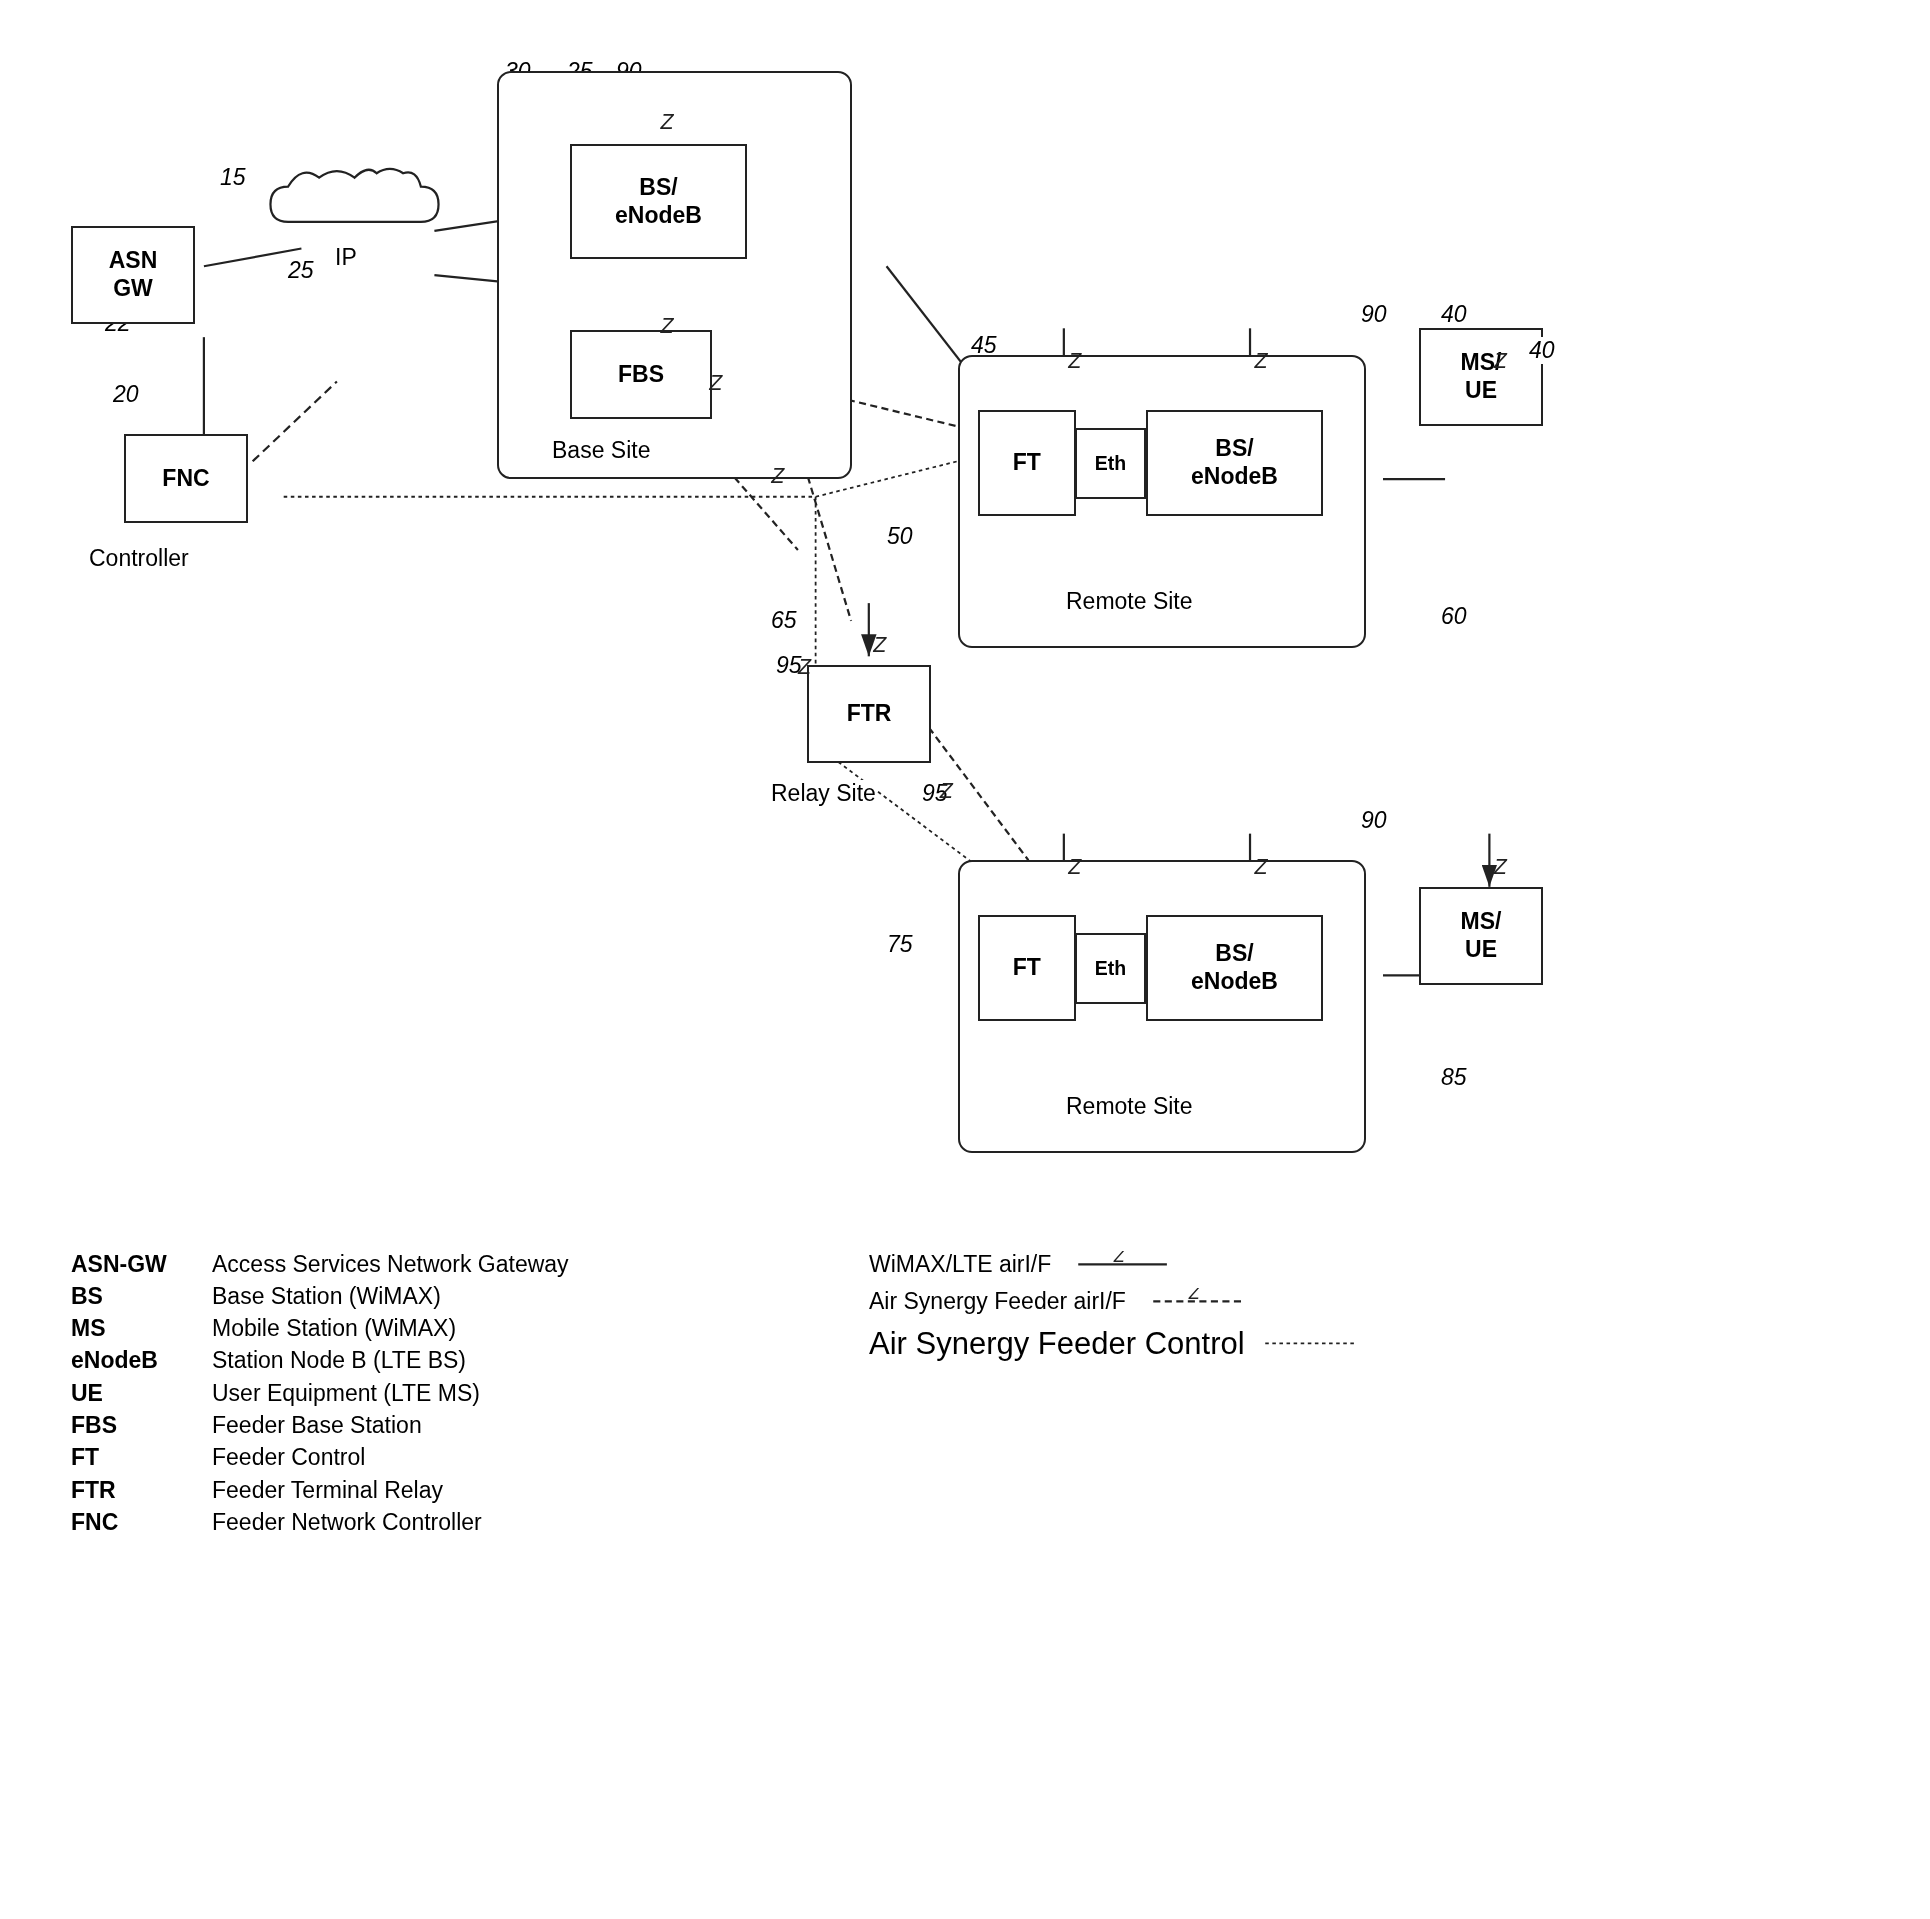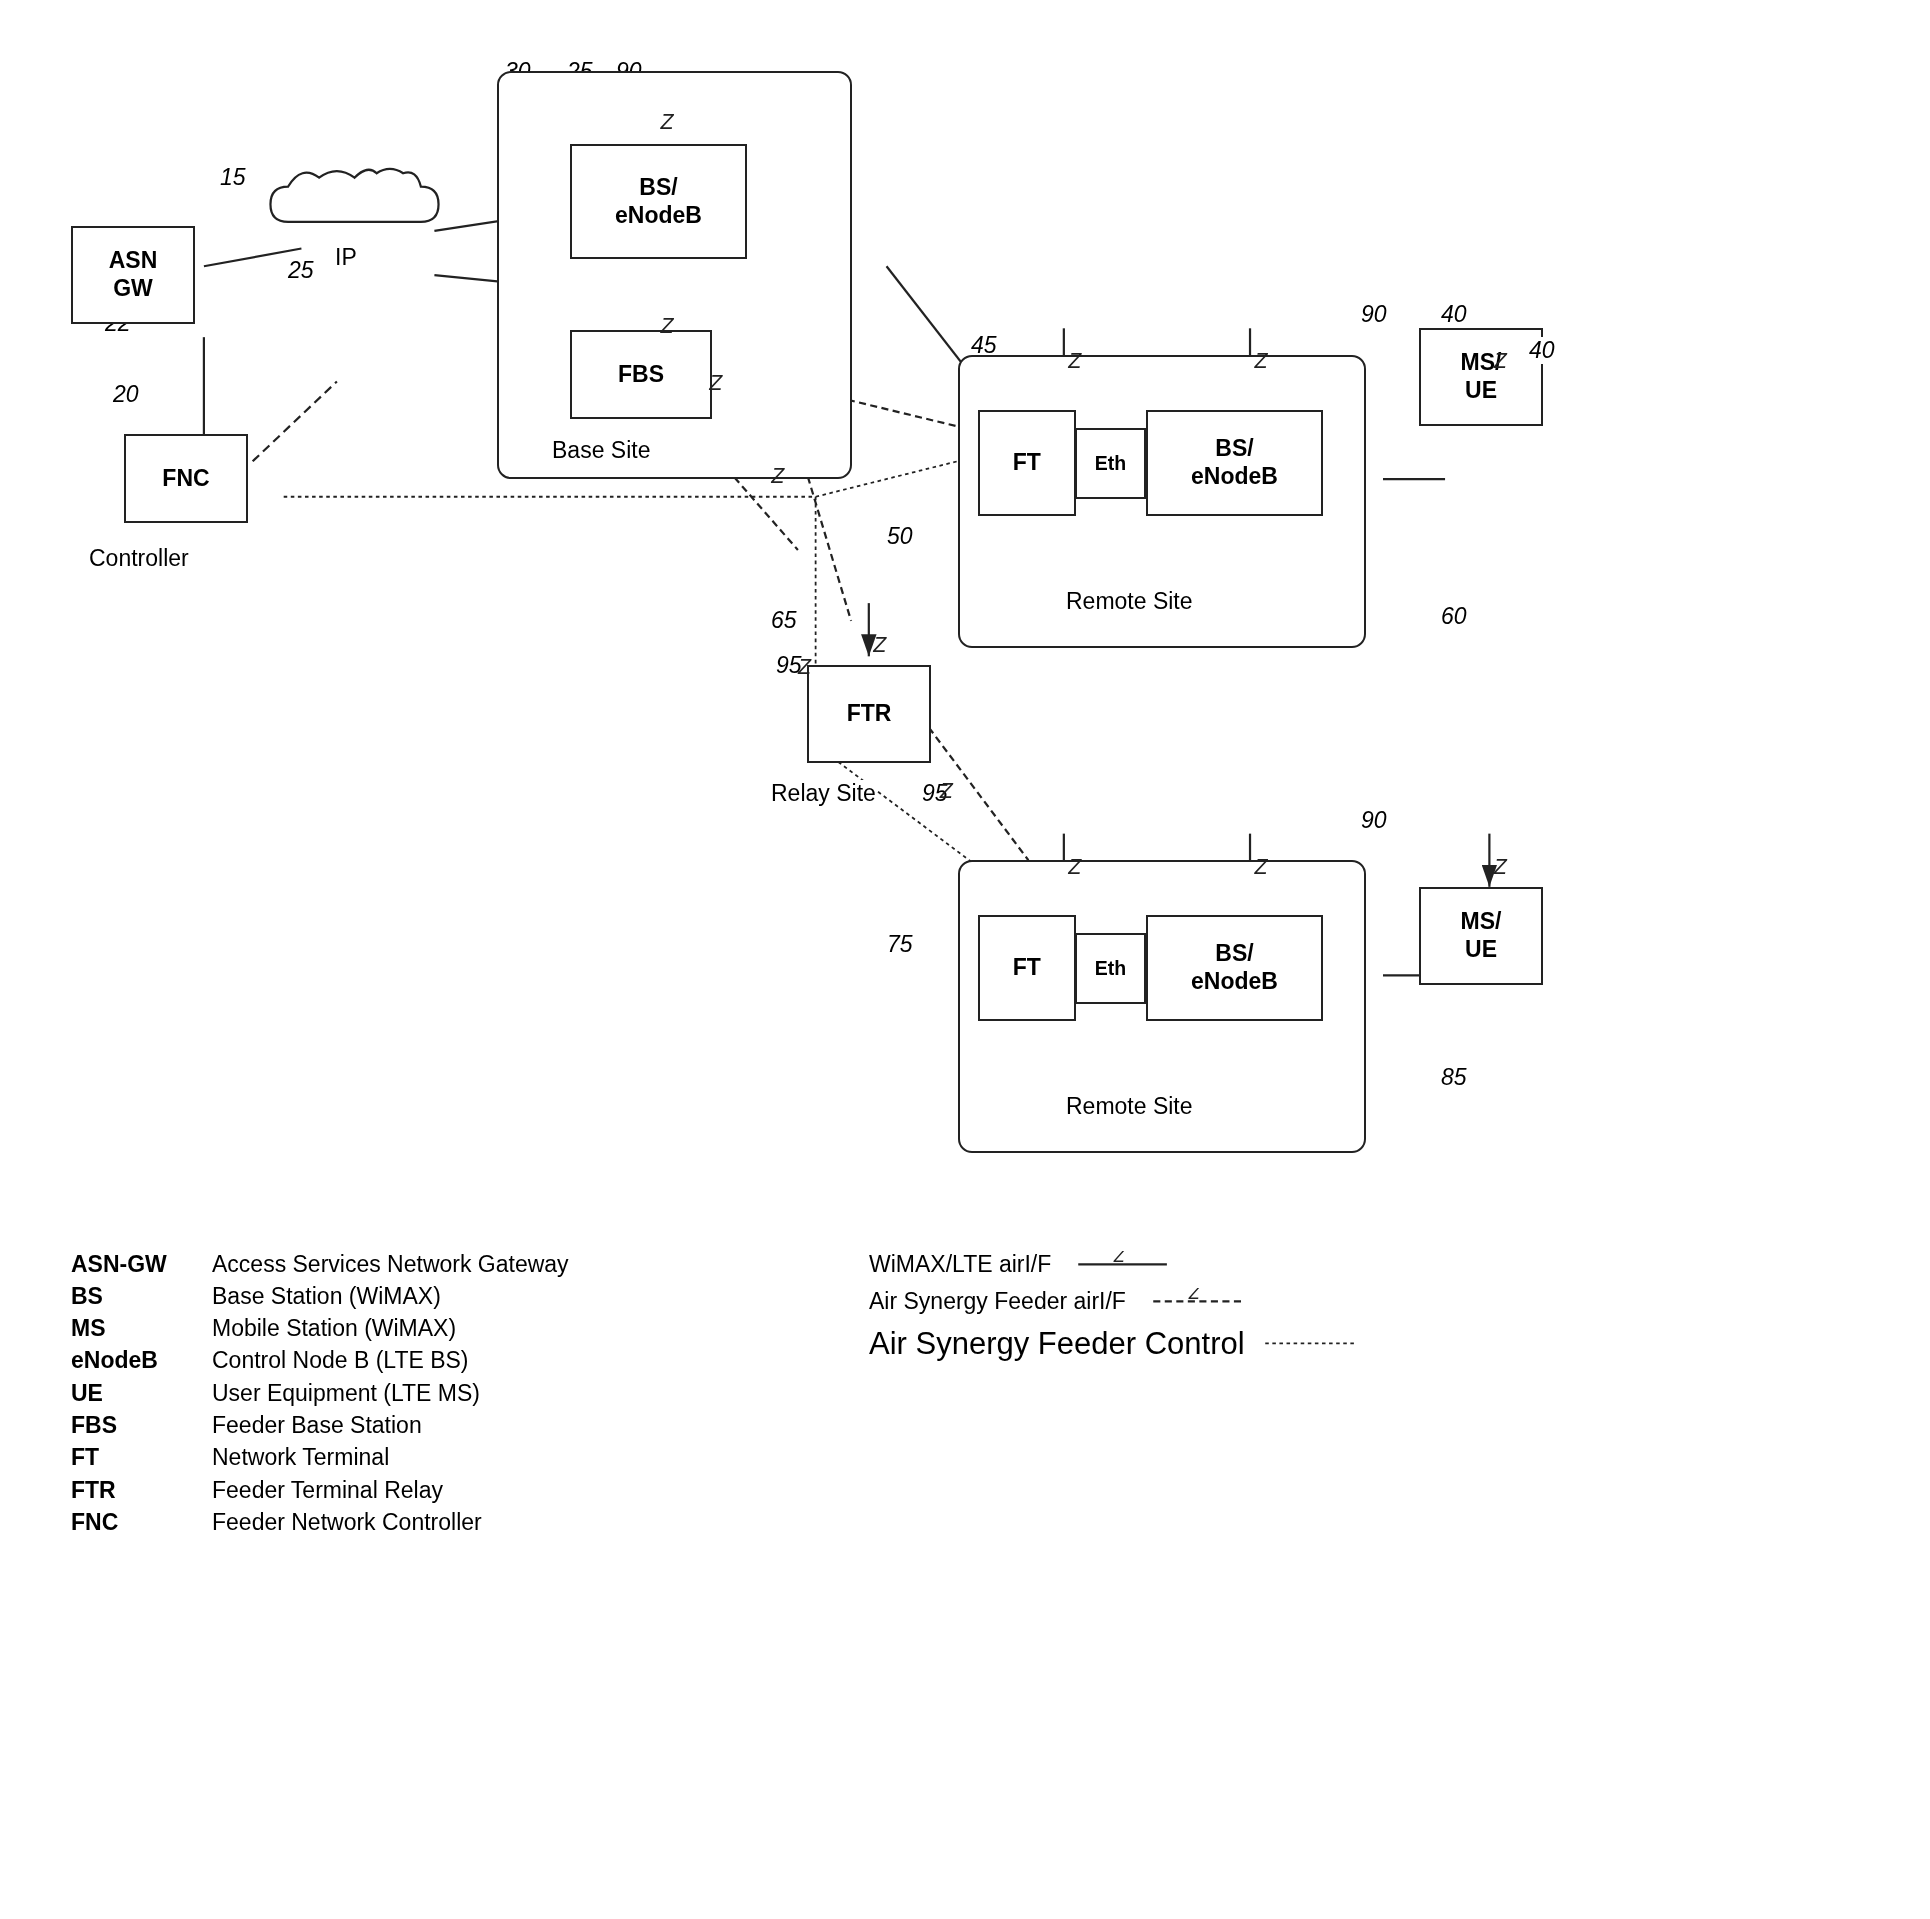--- a/index.html
+++ b/index.html
@@ -271,33 +271,33 @@
       <div class="legend-row">
         <span class="legend-abbr">BS</span>
         <span class="legend-desc">Base Station (WiMAX)</span>
       </div>
       <div class="legend-row">
         <span class="legend-abbr">MS</span>
         <span class="legend-desc">Mobile Station (WiMAX)</span>
       </div>
       <div class="legend-row">
         <span class="legend-abbr">eNodeB</span>
-        <span class="legend-desc">Control Node B (LTE BS)</span>
+        <span class="legend-desc">Station Node B (LTE BS)</span>
       </div>
       <div class="legend-row">
         <span class="legend-abbr">UE</span>
         <span class="legend-desc">User Equipment (LTE MS)</span>
       </div>
       <div class="legend-row">
         <span class="legend-abbr">FBS</span>
         <span class="legend-desc">Feeder Base Station</span>
       </div>
       <div class="legend-row">
         <span class="legend-abbr">FT</span>
-        <span class="legend-desc">Network Terminal</span>
+        <span class="legend-desc">Feeder Control</span>
       </div>
       <div class="legend-row">
         <span class="legend-abbr">FTR</span>
         <span class="legend-desc">Feeder Terminal Relay</span>
       </div>
       <div class="legend-row">
         <span class="legend-abbr">FNC</span>
         <span class="legend-desc">Feeder Network Controller</span>
       </div>
     </div>

